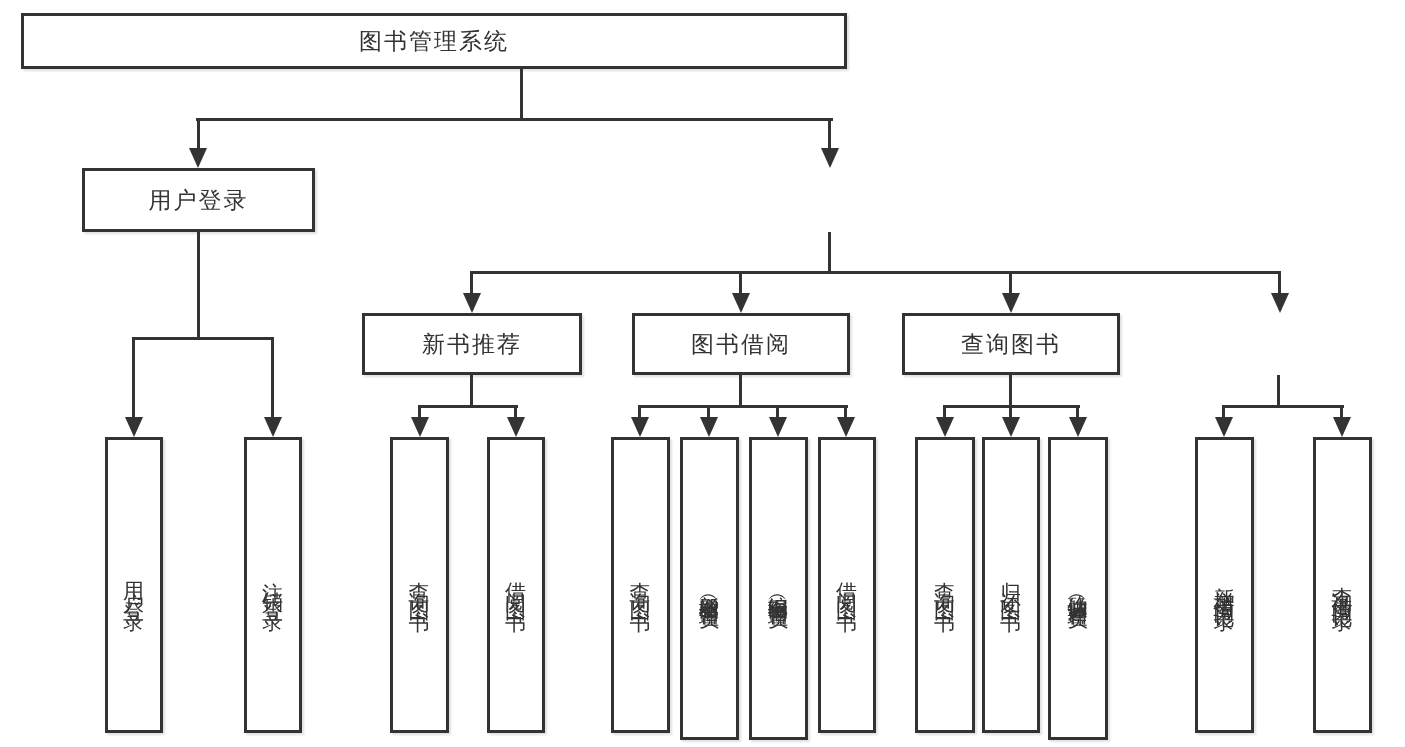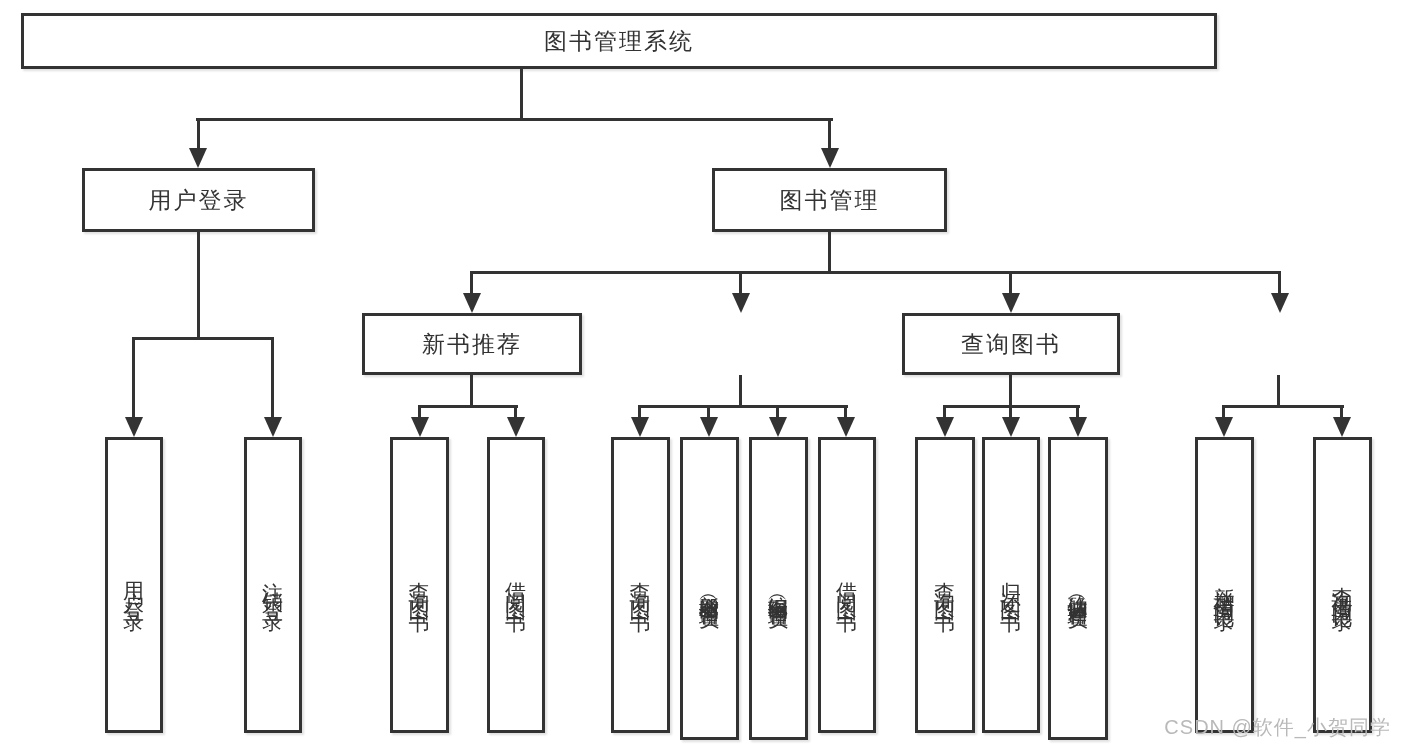--- a/index.html
+++ b/index.html
@@ -29,38 +29,35 @@
   #watermark{
     position:absolute; right:14px; bottom:6px; color:var(--wm);
     font-size:20px; letter-spacing:1px; white-space:nowrap; z-index:5;
   }
 </style>
 </head>
 <body>
 
 <div id="stage">
 
-  <div class="node" style="left:21px;top:13px;width:1196px;height:56px;">
+  <div class="node" style="left:21px;top:13px;width:826px;height:56px;">
     <span class="hlabel">图书管理系统</span>
   </div>
 
   <div>
     <div class="vline" style="left:520px;top:69px;height:49px;"></div>
     <div class="hline" style="left:196px;top:118px;width:637px;"></div>
     <div class="vline" style="left:197px;top:118px;height:32px;"></div>
     <div class="ahead" style="left:189px;top:148px;"></div>
     <div class="vline" style="left:828px;top:118px;height:32px;"></div>
     <div class="ahead" style="left:821px;top:148px;"></div>
   </div>
 
   <div class="node" style="left:82px;top:168px;width:233px;height:64px;">
     <span class="hlabel">用户登录</span>
-  </div>
-  <div class="node" style="left:712px;top:168px;width:235px;height:64px;">
-    <span class="hlabel">图书管理</span>
   </div>
 
   <div>
     <div class="vline" style="left:197px;top:232px;height:105px;"></div>
     <div class="hline" style="left:132px;top:337px;width:142px;"></div>
     <div class="vline" style="left:132px;top:337px;height:80px;"></div>
     <div class="ahead" style="left:125px;top:417px;"></div>
     <div class="vline" style="left:271px;top:337px;height:80px;"></div>
     <div class="ahead" style="left:264px;top:417px;"></div>
   </div>
@@ -73,20 +70,23 @@
     <div class="vline" style="left:739px;top:271px;height:22px;"></div>
     <div class="ahead" style="left:732px;top:293px;"></div>
     <div class="vline" style="left:1009px;top:271px;height:22px;"></div>
     <div class="ahead" style="left:1002px;top:293px;"></div>
     <div class="vline" style="left:1278px;top:271px;height:22px;"></div>
     <div class="ahead" style="left:1271px;top:293px;"></div>
   </div>
 
   <div class="node" style="left:362px;top:313px;width:220px;height:62px;">
     <span class="hlabel">新书推荐</span>
+  </div>
+  <div class="node" style="left:632px;top:313px;width:218px;height:62px;">
+    <span class="hlabel">图书借阅</span>
   </div>
   <div class="node" style="left:902px;top:313px;width:218px;height:62px;">
     <span class="hlabel">查询图书</span>
   </div>
 
   <div>
     <div class="vline" style="left:470px;top:375px;height:30px;"></div>
     <div class="hline" style="left:418px;top:405px;width:100px;"></div>
     <div class="vline" style="left:418px;top:405px;height:12px;"></div>
     <div class="ahead" style="left:411px;top:417px;"></div>
@@ -164,15 +164,14 @@
     <span class="vlabel">确认归还（管理员）</span>
   </div>
 
   <div class="node leaf" style="left:1195px;top:437px;width:59px;height:296px;">
     <span class="vlabel" style="letter-spacing:5px;">新增借阅记录</span>
   </div>
   <div class="node leaf" style="left:1313px;top:437px;width:59px;height:296px;">
     <span class="vlabel" style="letter-spacing:5px;">查询借阅记录</span>
   </div>
 
-  <div id="watermark">CSDN @软件_小贺同学</div>
 
 </div>
 
 </body></html>

